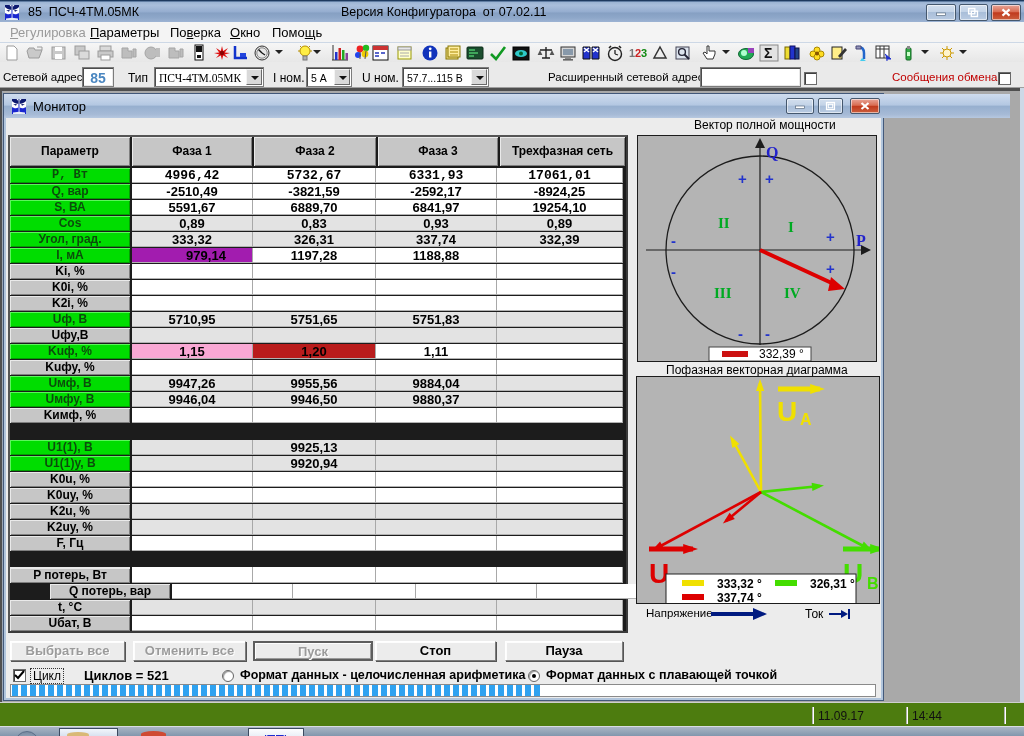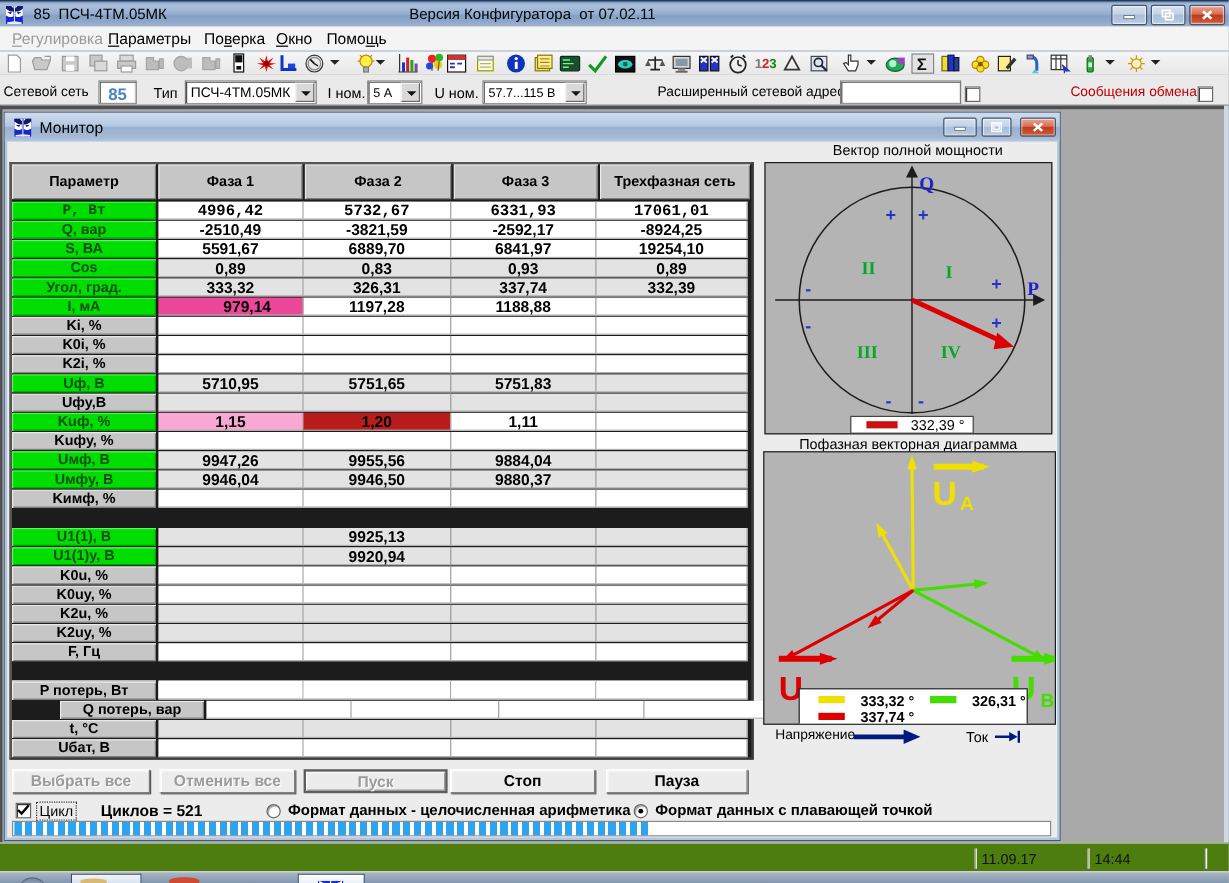--- a/index.html
+++ b/index.html
@@ -48,21 +48,21 @@
 
 
 #mdi { left:0; top:88px; width:1024px; height:614px; background:#a9a9a9;
   border-top:3px solid #4f4f4f; border-left:2px solid #505050; box-shadow:inset 1px 0 0 #9aa6b6; }
 #apprborder { left:1020px; top:88px; width:4px; height:614px; background:#cdd9e7; }
 
 
 #mon { left:3px; top:93px; width:881px; height:608px;
   border:1px solid #43597a; background:#ececec;
   box-shadow:inset 0 0 0 2px #b1c5dc; }
-#montitle { left:4px; top:94px; width:879px; height:24px;
+#montitle { left:4px; top:94px; width:1006px; height:24px;
   background:linear-gradient(#cfdcee 0%, #b4c8e2 45%, #97b0cf 52%, #a6bad6 85%, #b6c8e0 100%); }
 #montitle .txt { position:absolute; left:29px; top:5px; font-size:13px; color:#000; }
 
 
 #tbl { left:8px; top:135px; width:620px; height:498px; background:#1c1c1c;
   border:2px solid #555; border-bottom-color:#3a3a3a; border-right-color:#3a3a3a; }
 .trow { position:absolute; left:0; display:flex; }
 .fc { background:#c6c6c6; box-shadow:inset 1px 1px 0 #eaeaea, inset -1px -1px 0 #7f7f7f;
   font-weight:bold; font-size:12px; color:#000; text-align:center; }
 .fc.g { background:#00dd00; color:#0b4d0b; box-shadow:inset 1px 1px 0 #5cf55c, inset -1px -1px 0 #00a000; }
@@ -312,25 +312,25 @@
       <rect x="8" y="8" width="3" height="4" fill="#ccffcc"></rect>
     </svg>
 <div class="tbarrow" style="left:921px;"></div>
 <svg class="tbi" style="left:937px;" width="20" height="18" viewBox="0 0 20 18">
       <circle cx="10" cy="9" r="4" fill="#fff4cc" stroke="#cc9900"></circle>
       <path d="M10 2 v3 M10 13 v3 M3 9 h3 M14 9 h3 M5 4 l2 2 M15 4 l-2 2 M5 14 l2 -2 M15 14 l-2 -2" stroke="#cc9900"></path>
     </svg>
 <div class="tbarrow" style="left:959px;"></div>
 </div>
 <div id="addrrow" class="abs">
-<span class="lbl" style="left:3px;font-size:11.5px;">Сетевой сеть</span>
+<span class="lbl" style="left:3px;font-size:11.5px;">Сетевой адрес</span>
 <div class="sunken" style="left:82px;top:5px;width:32px;height:20px;"></div>
 <span class="abs" style="left:82px;top:8px;width:32px;text-align:center;font-size:14px;font-weight:bold;color:#4a86c0;">85</span>
 <span class="lbl" style="left:128px;">Тип</span>
-<div class="combo" style="left:154px;top:5px;width:110px;height:20px;">
+<div class="combo" style="left:154px;top:5px;width:110px;height:20px;font-family:Liberation Serif, serif;">
       <span class="cv" style="font-size:11.5px;">ПСЧ-4ТМ.05МК</span>
       <span class="cb"></span>
     </div>
 <span class="lbl" style="left:273px;">I ном.</span>
 <div class="combo" style="left:306px;top:5px;width:46px;height:20px;">
       <span class="cv">5 А</span>
       <span class="cb"></span>
     </div>
 <span class="lbl" style="left:362px;">U ном.</span>
 <div class="combo" style="left:402px;top:5px;width:87px;height:20px;">
@@ -415,21 +415,21 @@
 </div>
 <div class="trow" style="top:95px;height:16px;">
 <div class="fc g" style="width:120px;height:15px;line-height:15px;margin-right:2px;margin-bottom:1px;">Угол, град.</div>
 <div class="dc" style="width:121px;height:15px;line-height:15px;background:#e3e3e3;border-right:1px solid #a8a8a8;border-bottom:1px solid #b2b2b2;">333,32</div>
 <div class="dc" style="width:123px;height:15px;line-height:15px;background:#e3e3e3;border-right:1px solid #a8a8a8;border-bottom:1px solid #b2b2b2;">326,31</div>
 <div class="dc" style="width:121px;height:15px;line-height:15px;background:#e3e3e3;border-right:1px solid #a8a8a8;border-bottom:1px solid #b2b2b2;">337,74</div>
 <div class="dc" style="width:126px;height:15px;line-height:15px;background:#e3e3e3;border-right:1px solid #a8a8a8;border-bottom:1px solid #b2b2b2;">332,39</div>
 </div>
 <div class="trow" style="top:111px;height:16px;">
 <div class="fc g" style="width:120px;height:15px;line-height:15px;margin-right:2px;margin-bottom:1px;">I, мА</div>
-<div class="dc" style="width:121px;height:15px;line-height:15px;background:#ec4899;border-right:1px solid #a8a8a8;border-bottom:1px solid #b2b2b2;padding-left:28px;">979,14</div>
+<div class="dc" style="width:121px;height:15px;line-height:15px;background:#a21caf;border-right:1px solid #a8a8a8;border-bottom:1px solid #b2b2b2;padding-left:28px;">979,14</div>
 <div class="dc" style="width:123px;height:15px;line-height:15px;background:#fff;border-right:1px solid #a8a8a8;border-bottom:1px solid #b2b2b2;">1197,28</div>
 <div class="dc" style="width:121px;height:15px;line-height:15px;background:#fff;border-right:1px solid #a8a8a8;border-bottom:1px solid #b2b2b2;">1188,88</div>
 <div class="dc" style="width:126px;height:15px;line-height:15px;background:#fff;border-right:1px solid #a8a8a8;border-bottom:1px solid #b2b2b2;"></div>
 </div>
 <div class="trow" style="top:127px;height:16px;">
 <div class="fc " style="width:120px;height:15px;line-height:15px;margin-right:2px;margin-bottom:1px;">Ki, %</div>
 <div class="dc" style="width:121px;height:15px;line-height:15px;background:#fff;border-right:1px solid #a8a8a8;border-bottom:1px solid #b2b2b2;"></div>
 <div class="dc" style="width:123px;height:15px;line-height:15px;background:#fff;border-right:1px solid #a8a8a8;border-bottom:1px solid #b2b2b2;"></div>
 <div class="dc" style="width:121px;height:15px;line-height:15px;background:#fff;border-right:1px solid #a8a8a8;border-bottom:1px solid #b2b2b2;"></div>
 <div class="dc" style="width:126px;height:15px;line-height:15px;background:#fff;border-right:1px solid #a8a8a8;border-bottom:1px solid #b2b2b2;"></div>

